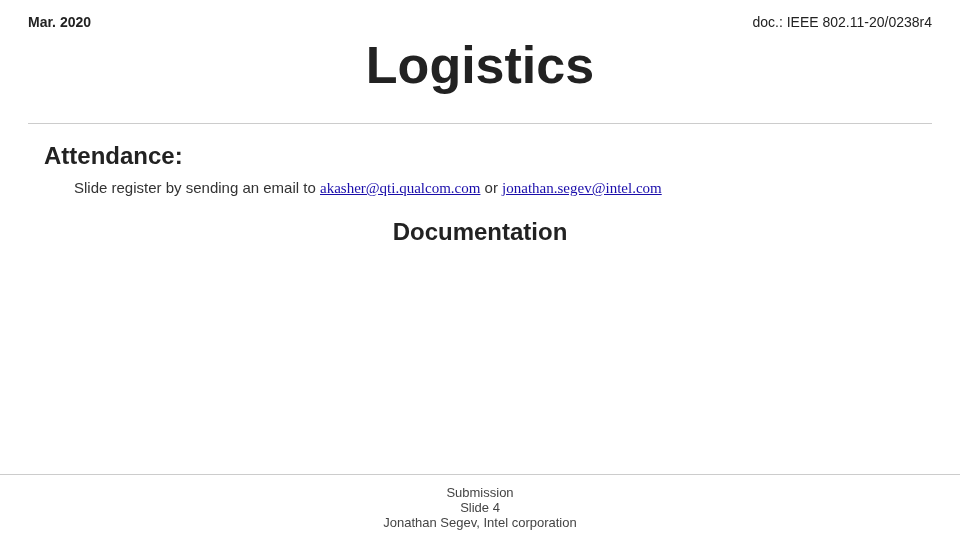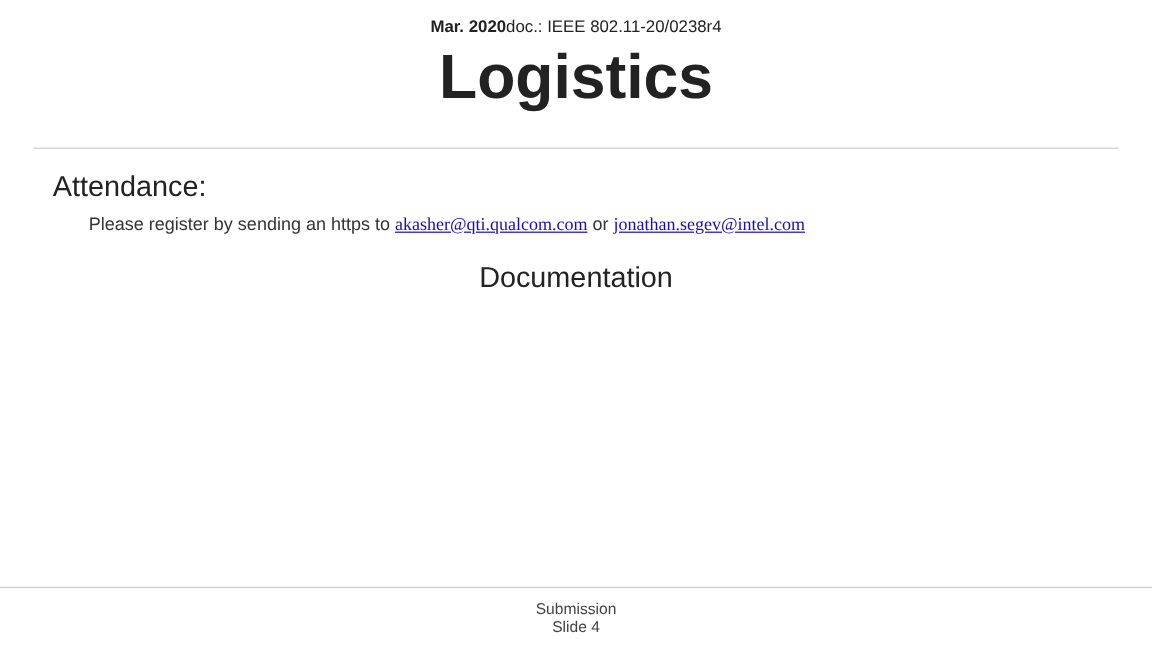--- a/index.html
+++ b/index.html
@@ -21,21 +21,21 @@
     .slide-container {
       width: 960px;
       height: 540px;
       background: #ffffff;
       position: relative;
       padding: 0;
     }
 
     .header-bar {
       display: flex;
-      justify-content: center;
+      justify-content: space-between;
       align-items: flex-start;
       padding: 14px 28px 0 28px;
     }
 
     .header-left {
       font-size: 14px;
       font-weight: bold;
       color: #222222;
     }
 
@@ -57,21 +57,21 @@
       color: #222222;
       font-family: Arial, Helvetica, sans-serif;
     }
 
     .content-section {
       padding: 0 44px;
     }
 
     .section-heading {
       font-size: 24px;
-      font-weight: normal;
+      font-weight: bold;
       color: #222222;
       margin-bottom: 6px;
     }
 
     .section-body {
       padding-left: 30px;
       margin-bottom: 18px;
     }
 
     .section-text {
@@ -133,29 +133,30 @@
   </div>
 
   <hr class="divider-line">
 
   <div class="content-section">
 
     <div style="margin-top: 18px; margin-bottom: 14px;">
       <div class="section-heading">Attendance:</div>
       <div class="section-body">
         <span class="section-text">
-          <span>Please register by sending an https to </span><a class="link-text">akasher@qti.qualcom.com</a><span> or </span><a class="link-text">jonathan.segev@intel.com</a>
+          <span>Slide register by sending an email to </span><a class="link-text">akasher@qti.qualcom.com</a><span> or </span><a class="link-text">jonathan.segev@intel.com</a>
         </span>
       </div>
     </div>
 
     <div style="margin-bottom: 0; text-align: center;">
       <div class="section-heading">Documentation</div>
     </div>
 
   </div>
 
   <div class="footer-bar">
     <span class="footer-left">Submission</span>
     <span class="footer-center">Slide 4</span>
+    <span class="footer-right">Jonathan Segev, Intel corporation</span>
   </div>
 
 </div>
 
 </body></html>

